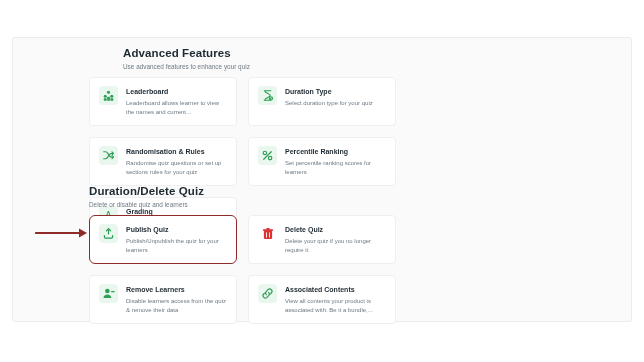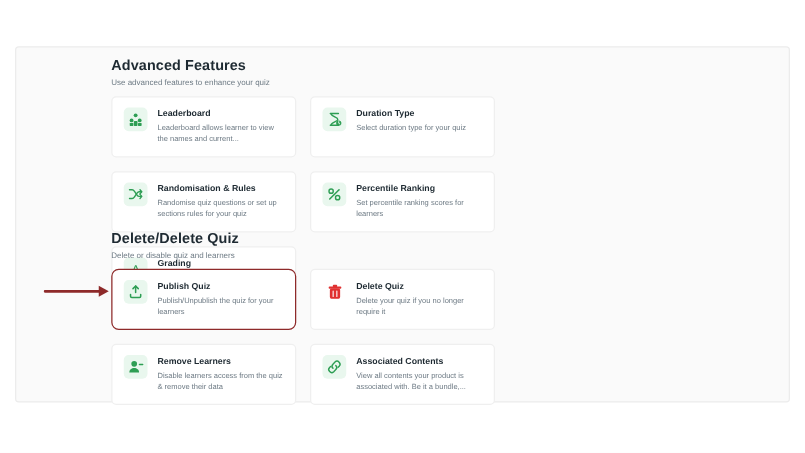--- a/index.html
+++ b/index.html
@@ -33,21 +33,21 @@
     border: 1px solid #ececec;
     border-radius: 3px;
     box-sizing: border-box;
   }
 
   
   .section {
     position: absolute;
     left: 76px;
   }
-  .section-adv { top: 8px; }
+  .section-adv { top: 8px; margin-left: 34px; }
   .section-pub { top: 146px; }
 
   .section-title {
     font-size: 11.5px;
     font-weight: bold;
     color: #1e2a32;
     letter-spacing: 0.1px;
     margin: 0 0 2px 0;
     line-height: 14px;
   }
@@ -209,21 +209,21 @@
         </span>
         <div class="card-text">
           <div class="card-title">Grading</div>
           <div class="card-desc">Provide custom feedback to your students depending on their score</div>
         </div>
       </div>
 
     </div>
 
     <div class="section section-pub">
-      <div class="section-title">Delete/Delete Quiz</div>
+      <div class="section-title">Duration/Delete Quiz</div>
       <div class="section-sub">Delete or disable quiz and learners</div>
     </div>
 
     <div class="grid grid-pub">
 
       <div class="card highlight">
         <span class="icon-box">
           <svg width="13" height="13" viewBox="0 0 16 16">
             <path d="M8 2.2v6.4" stroke="#2e9e54" stroke-width="1.5" stroke-linecap="round"></path>
             <path d="M5.4 4.8L8 2.2l2.6 2.6" stroke="#2e9e54" stroke-width="1.5" fill="none" stroke-linecap="round" stroke-linejoin="round"></path>

